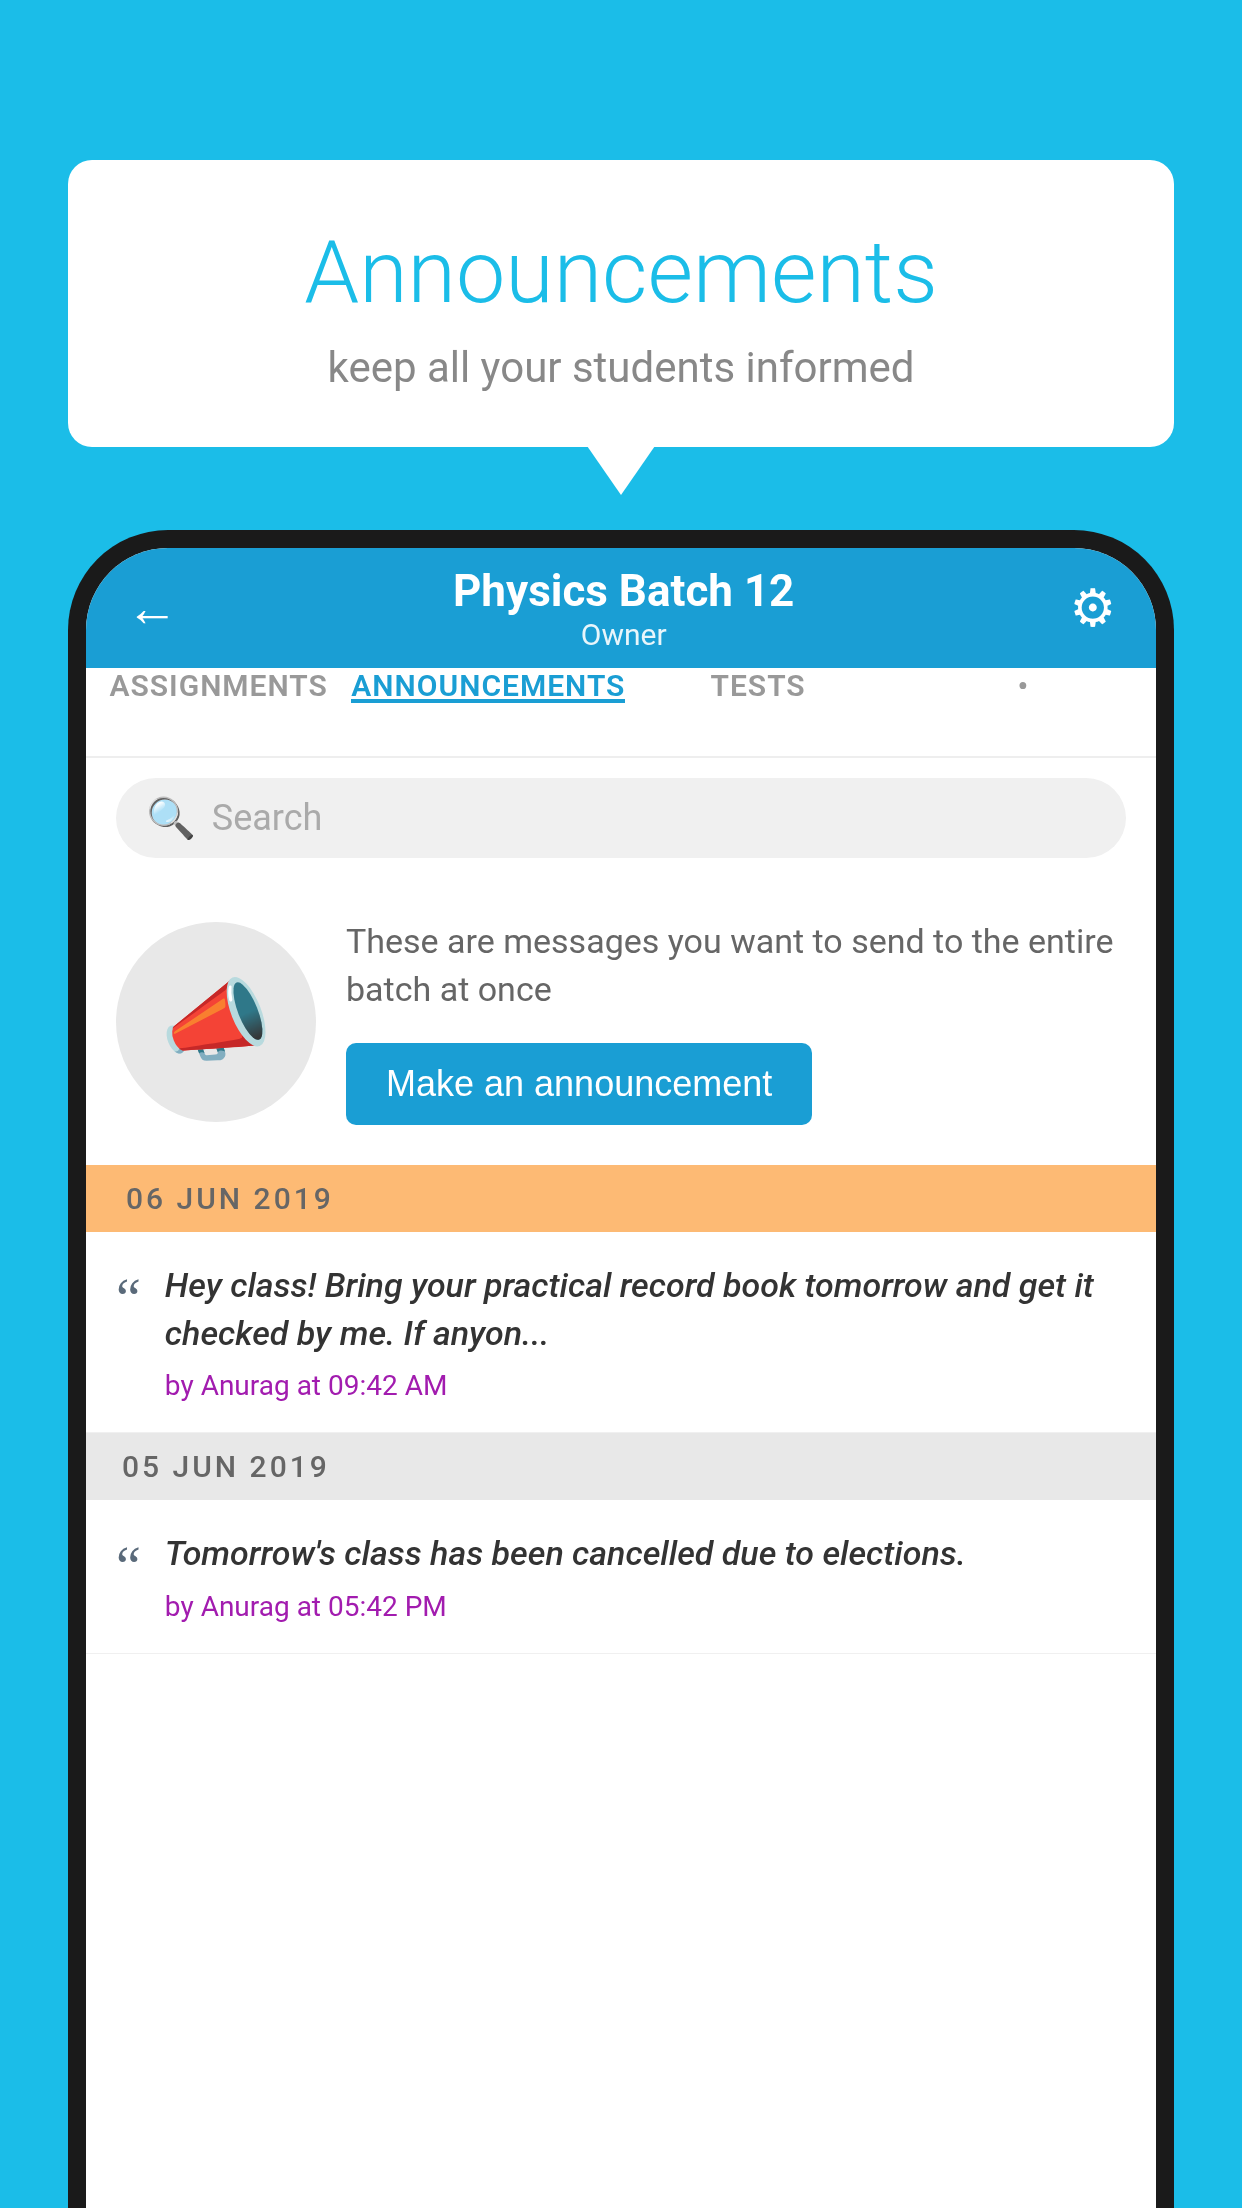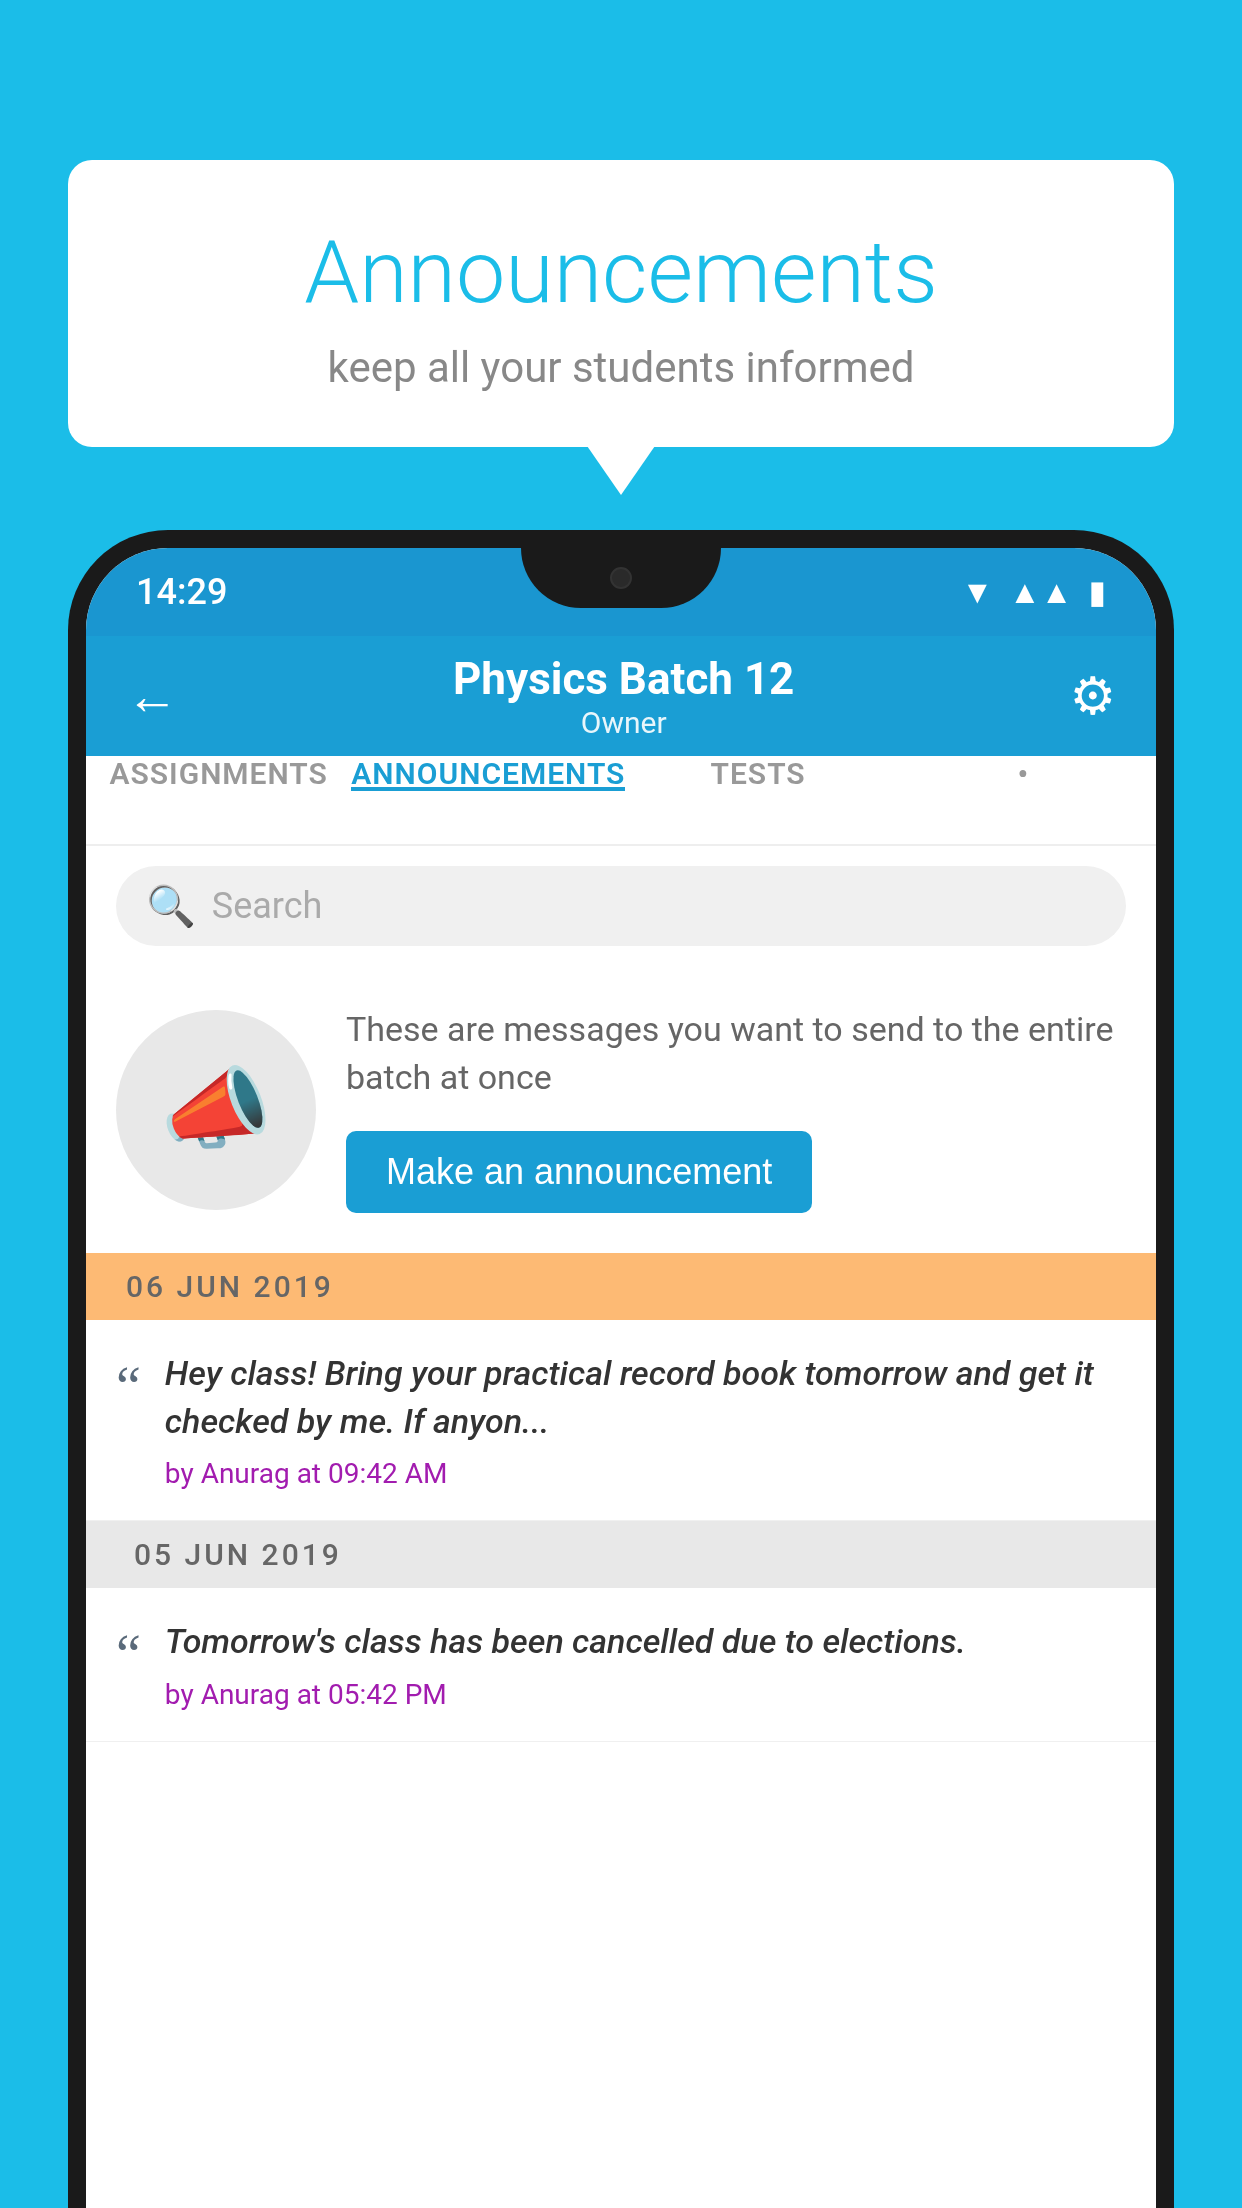--- a/index.html
+++ b/index.html
@@ -318,51 +318,40 @@
     }
 
     .announcement-meta {
       font-size: 28px;
       color: #a21caf;
     }
 
     
     .date-separator-2 {
       background: #e8e8e8;
-      padding: 16px 48px;
+      padding: 16px 36px;
       font-size: 30px;
       color: #666;
       font-weight: 500;
       letter-spacing: 3px;
     }
   </style>
 </head>
 <body>
 
 <div class="speech-bubble-container">
   <div class="speech-bubble">
     <div class="title">Announcements</div>
     <div class="subtitle">keep all your students informed</div>
   </div>
 </div>
 
 <div class="phone-mockup">
   <div class="phone-screen">
 
-    <div class="phone-status-bar">
-      <span class="status-time">14:29</span>
-      <div class="phone-notch">
-        <div class="camera-dot"></div>
-      </div>
-      <div class="status-icons">
-        <span class="wifi-icon">▼</span>
-        <span class="signal-icon">▲▲</span>
-        <span class="battery-icon">▮</span>
-      </div>
-    </div>
 
     <div class="app-header">
       <span class="back-arrow">←</span>
       <div class="header-title-area">
         <div class="header-title">Physics Batch 12</div>
         <div class="header-subtitle">Owner</div>
       </div>
       <span class="gear-icon">⚙</span>
     </div>
 

